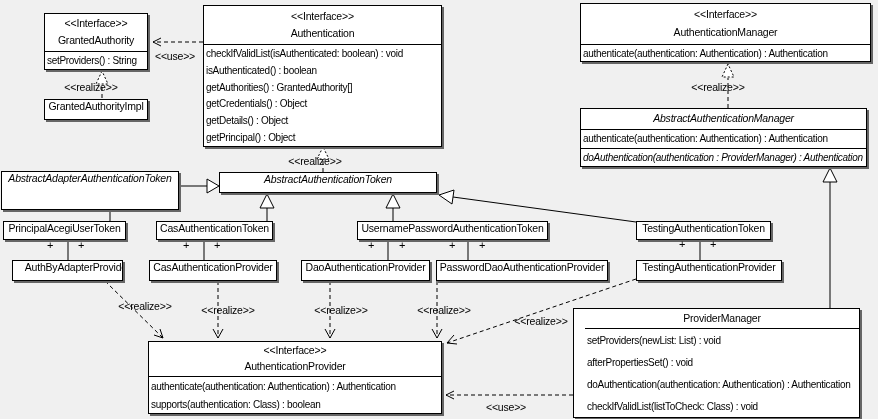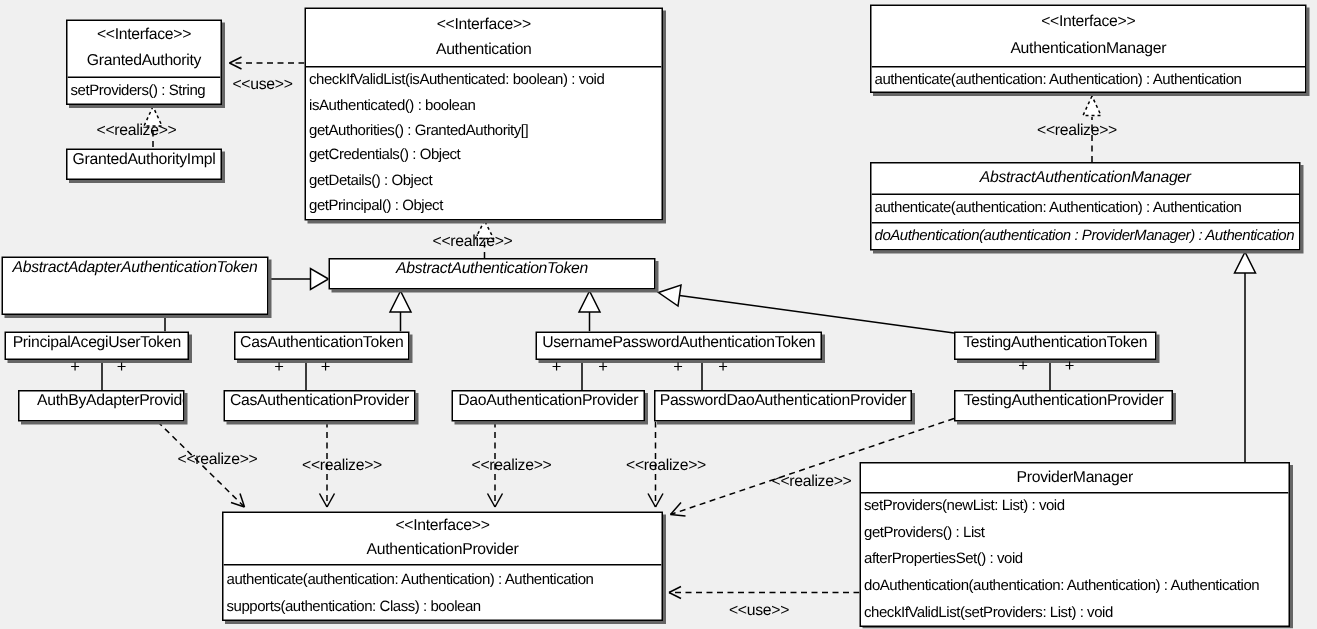--- a/index.html
+++ b/index.html
@@ -173,30 +173,29 @@
     <div class="cls" style="left: 148px; top: 341px; width: 294px; height: 73px;">
       <div class="hdr" style="height: 34px;">
         <span class="st">&lt;&lt;Interface&gt;&gt;</span>
         <span class="nm">AuthenticationProvider</span>
       </div>
       <div class="body">
         <div class="row">authenticate(authentication: Authentication) : Authentication</div>
         <div class="row">supports(authentication: Class) : boolean</div>
       </div>
     </div>
-    <div class="cls" style="left: 573px; top: 308px; width: 287px; height: 110px;">
+    <div class="cls" style="left: 573px; top: 308px; width: 287px; height: 110px; padding-left: 11px;">
       <div class="hdr" style="height: 19px;">
         <span class="nm">ProviderManager</span>
       </div>
       <div class="body">
         <div class="row">setProviders(newList: List) : void</div>
-        <div class="row">getProviders() : List</div>
         <div class="row">afterPropertiesSet() : void</div>
         <div class="row">doAuthentication(authentication: Authentication) : Authentication</div>
-        <div class="row">checkIfValidList(setProviders: List) : void</div>
+        <div class="row">checkIfValidList(listToCheck: Class) : void</div>
       </div>
     </div>
     <span class="lbl" style="left: 175px; top: 56px;">&lt;&lt;use&gt;&gt;</span>
     <span class="lbl" style="left: 506px; top: 407px;">&lt;&lt;use&gt;&gt;</span>
     <span class="lbl" style="left: 91px; top: 87px;">&lt;&lt;realize&gt;&gt;</span>
     <span class="lbl" style="left: 315px; top: 161px;">&lt;&lt;realize&gt;&gt;</span>
     <span class="lbl" style="left: 718px; top: 87px;">&lt;&lt;realize&gt;&gt;</span>
     <span class="lbl" style="left: 145px; top: 306px;">&lt;&lt;realize&gt;&gt;</span>
     <span class="lbl" style="left: 228px; top: 310px;">&lt;&lt;realize&gt;&gt;</span>
     <span class="lbl" style="left: 341px; top: 310px;">&lt;&lt;realize&gt;&gt;</span>

